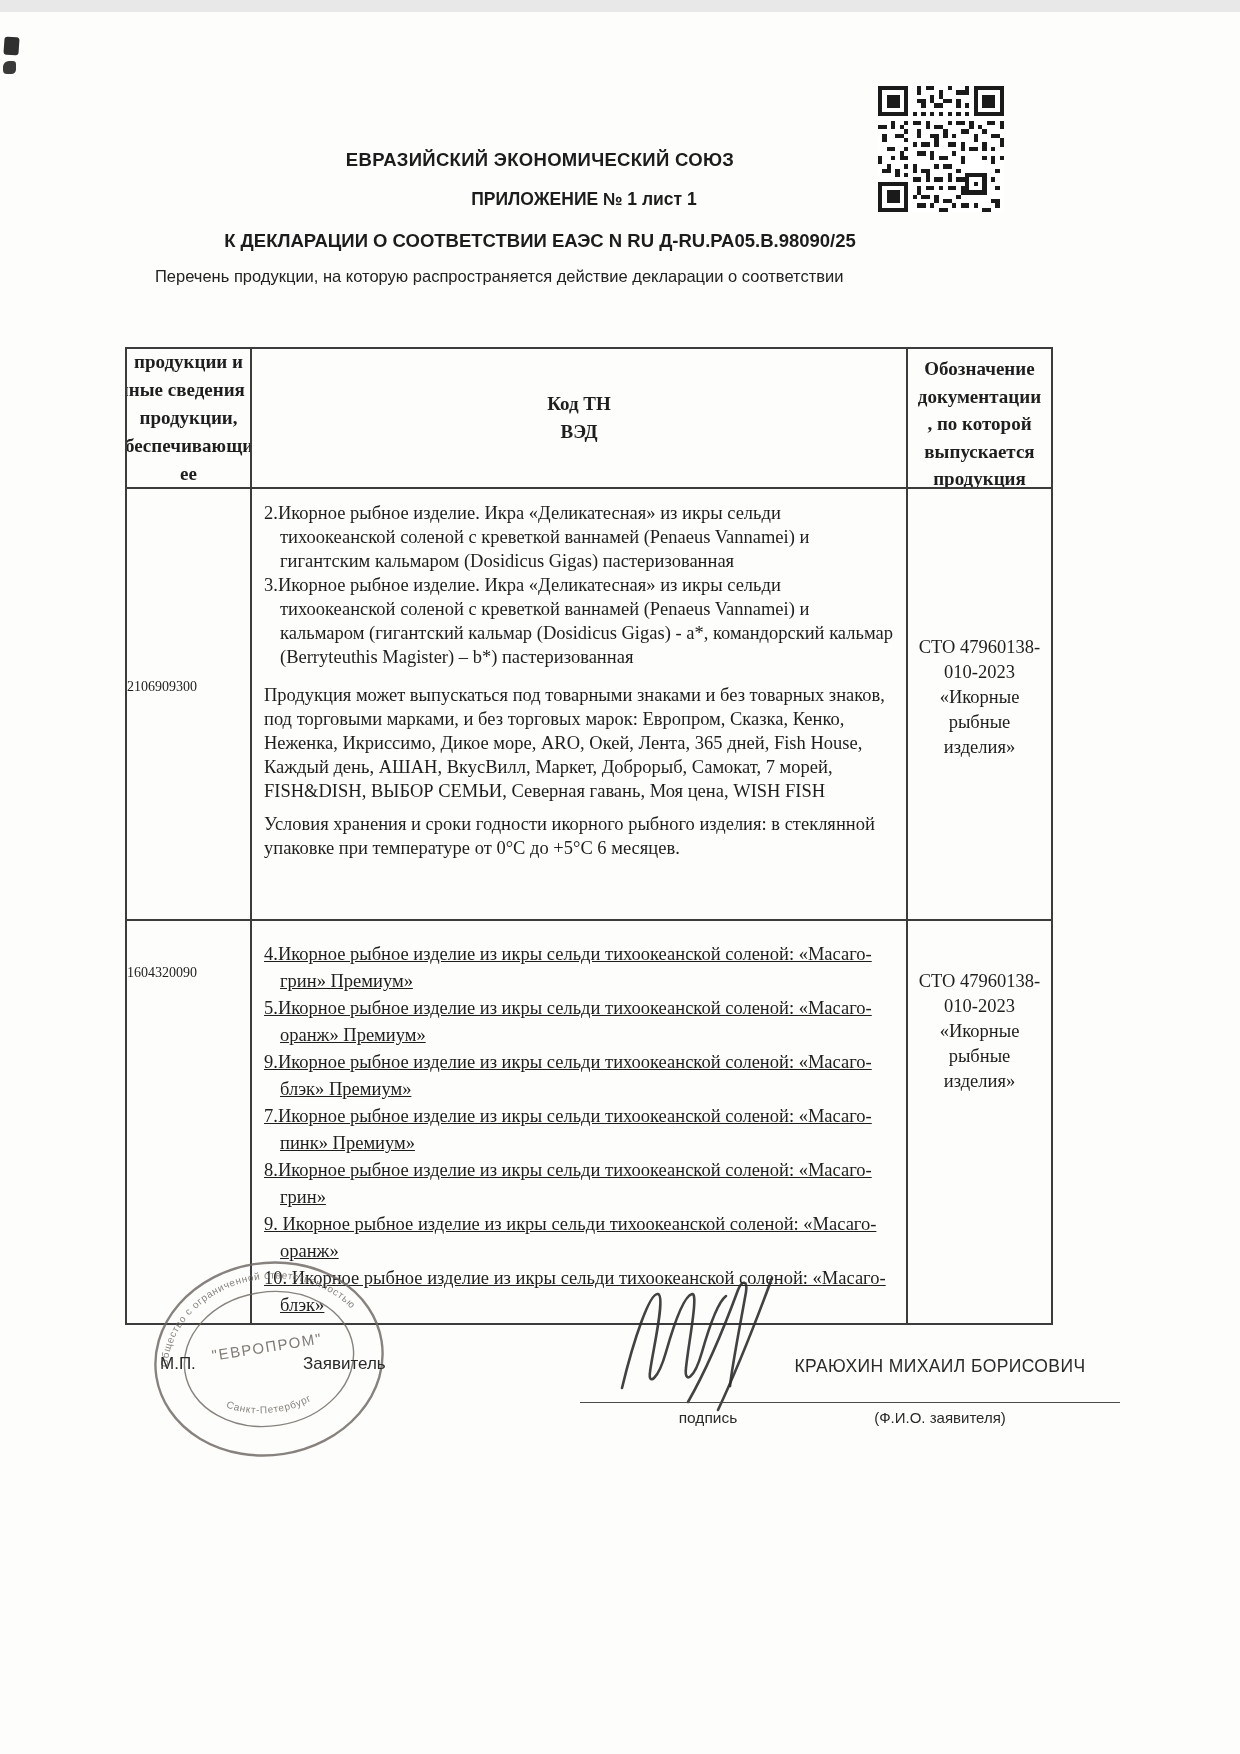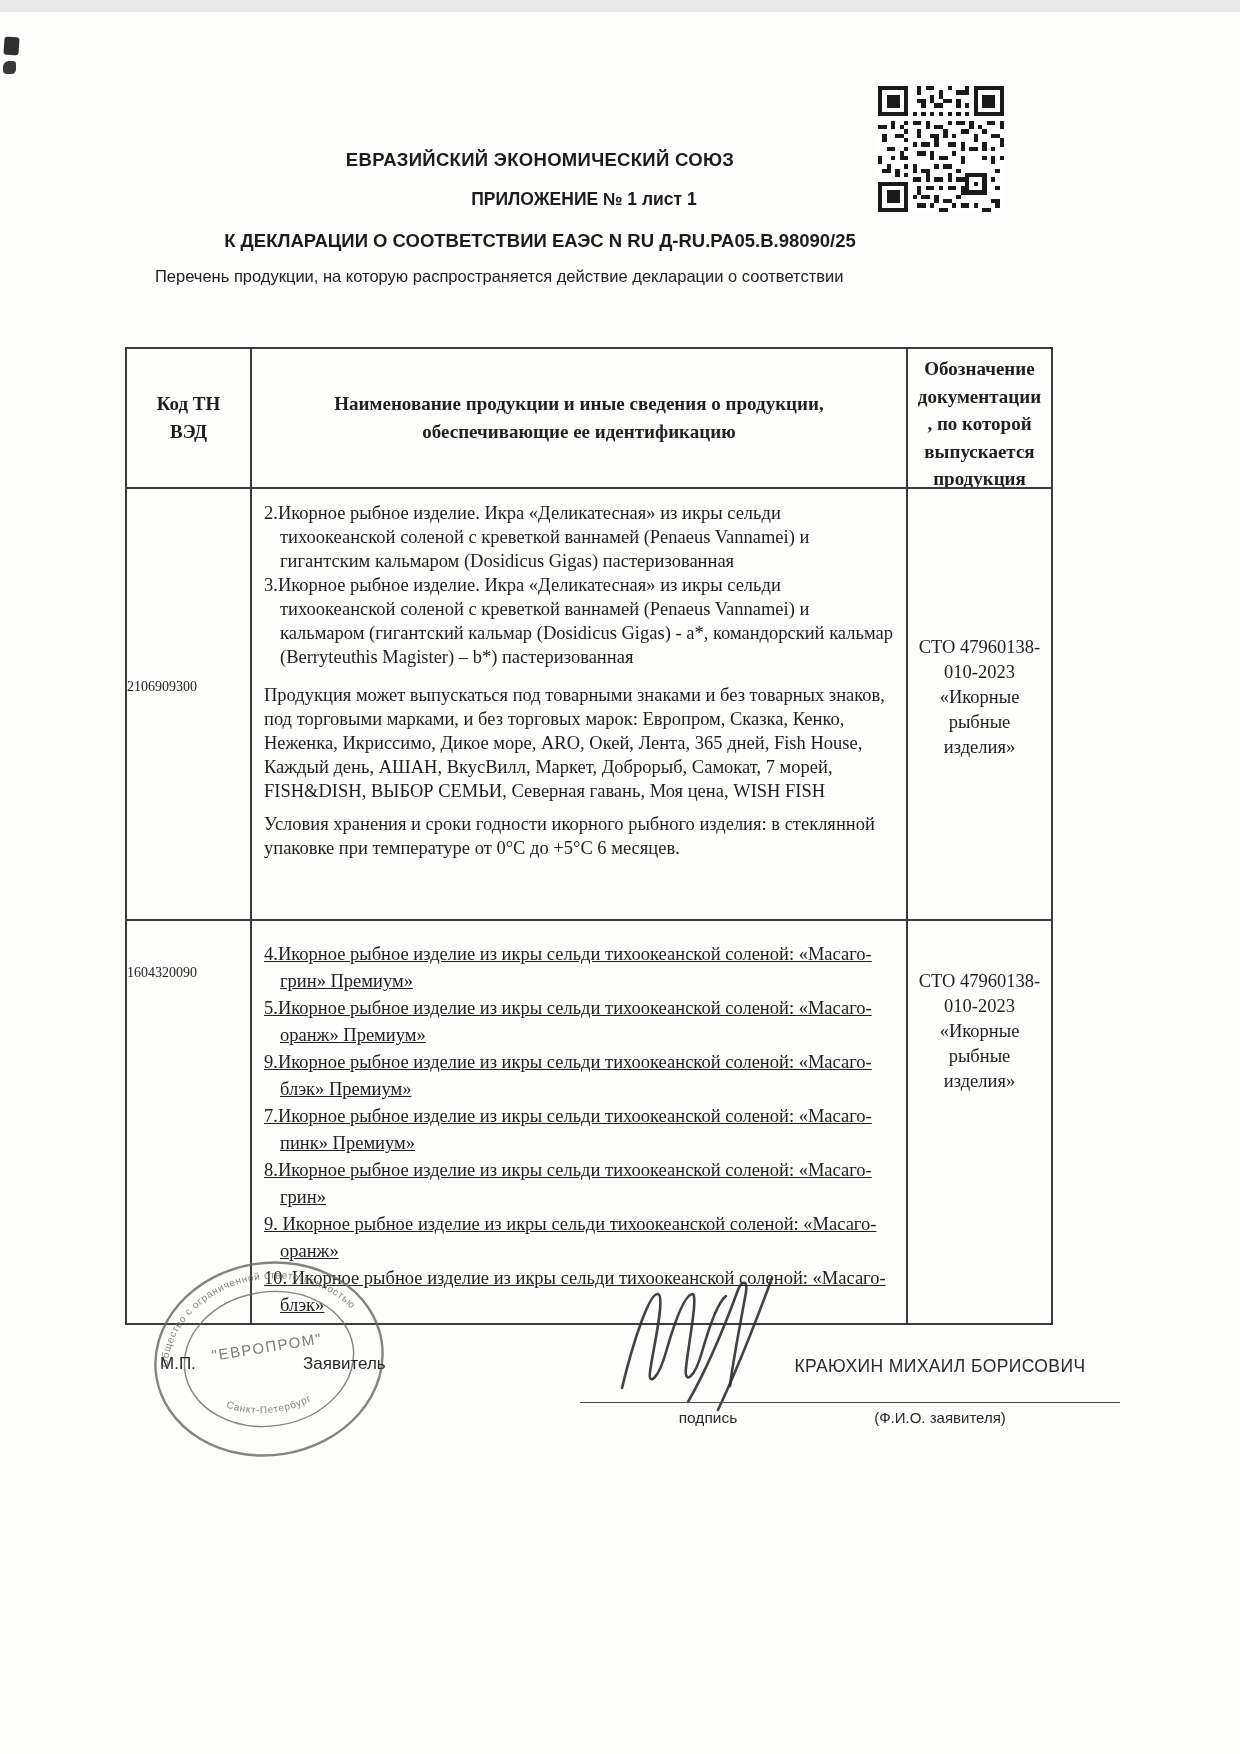--- a/index.html
+++ b/index.html
@@ -74,24 +74,24 @@
       <path d="M9 0h1v2H9z M11 0h2v1h-2z M14 1h1v2h-1z M16 0h1v1h-1z M18 1h2v1h-2z M20 0h1v2h-1z M9 3h2v1H9z M12 2h1v2h-1z M15 3h2v1h-2z M18 3h1v2h-1z M20 4h1v1h-1z M10 4h1v1h-1z M13 4h2v1h-2z M0 9h2v1H0z M3 8h1v2H3z M5 9h1v1H5z M1 11h1v2H1z M4 11h2v1H4z M2 14h2v1H2z M0 16h1v2H0z M3 16h1v1H3z M5 15h1v2H5z M1 19h2v1H1z M4 19h1v2H4z M2 18h1v1H2z M8 8h2v1H8z M11 8h1v2h-1z M13 9h2v1h-2z M16 8h1v1h-1z M18 8h2v1h-2z M21 8h1v2h-1z M23 9h1v1h-1z M25 8h2v1h-2z M28 8h1v2h-1z M9 10h1v2H9z M12 11h2v1h-2z M15 10h1v2h-1z M17 11h1v1h-1z M19 10h2v1h-2z M22 11h1v2h-1z M24 10h1v1h-1z M26 11h2v1h-2z M8 13h1v1H8z M10 13h2v1h-2z M13 12h1v2h-1z M16 13h2v1h-2z M19 13h1v2h-1z M21 14h2v1h-2z M24 13h1v2h-1z M26 14h1v1h-1z M28 12h1v2h-1z M9 15h2v1H9z M12 15h1v2h-1z M14 16h2v1h-2z M17 15h1v1h-1z M19 16h1v2h-1z M24 16h1v1h-1z M26 16h1v2h-1z M28 16h1v1h-1z M8 18h1v2H8z M10 19h2v1h-2z M13 18h1v1h-1z M15 18h2v1h-2z M18 19h1v1h-1z M27 19h1v1h-1z M8 21h2v1H8z M11 20h1v2h-1z M13 21h2v1h-2z M16 20h1v2h-1z M18 21h2v1h-2z M26 21h1v1h-1z M9 23h1v2H9z M11 23h2v1h-2z M14 23h1v1h-1z M16 23h2v1h-2z M19 23h1v2h-1z M27 23h1v1h-1z M8 25h1v1H8z M10 25h2v1h-2z M13 25h1v2h-1z M15 26h2v1h-2z M18 25h1v1h-1z M26 26h2v1h-2z M9 27h2v1H9z M12 27h1v1h-1z M14 28h2v1h-2z M17 27h1v1h-1z M19 27h2v1h-2z M22 27h1v1h-1z M24 28h2v1h-2z M27 27h1v1h-1z"></path>
     </g>
   </svg>
 
   <div class="t-center t-union">ЕВРАЗИЙСКИЙ ЭКОНОМИЧЕСКИЙ СОЮЗ</div>
   <div class="t-center t-annex">ПРИЛОЖЕНИЕ № 1 лист 1</div>
   <div class="t-center t-decl">К ДЕКЛАРАЦИИ О СООТВЕТСТВИИ ЕАЭС N RU Д-RU.РА05.В.98090/25</div>
   <div class="t-caption">Перечень продукции, на которую распространяется действие декларации о соответствии</div>
 
   <div class="tbl">
+    <div class="cell cr cb hcell">Наименование продукции и иные сведения о продукции,
+обеспечивающие ее идентификацию</div>
     <div class="cell cr cb hcell">Код ТН
 ВЭД</div>
-    <div class="cell cr cb hcell">Наименование продукции и иные сведения о продукции,
-обеспечивающие ее идентификацию</div>
     <div class="cell cb hcell h3">Обозначение
 документации
 , по которой
 выпускается
 продукция</div>
 
     <div class="cell cr cb code r1">2106909300</div>
     <div class="cell cr cb body">
       <div class="li">2.Икорное рыбное изделие. Икра «Деликатесная» из икры сельди тихоокеанской соленой с креветкой ваннамей (Penaeus Vannamei) и гигантским кальмаром (Dosidicus Gigas) пастеризованная</div>
       <div class="li">3.Икорное рыбное изделие. Икра «Деликатесная» из икры сельди тихоокеанской соленой с креветкой ваннамей (Penaeus Vannamei) и кальмаром (гигантский кальмар (Dosidicus Gigas) - a*, командорский кальмар (Berryteuthis Magister) – b*) пастеризованная</div>

